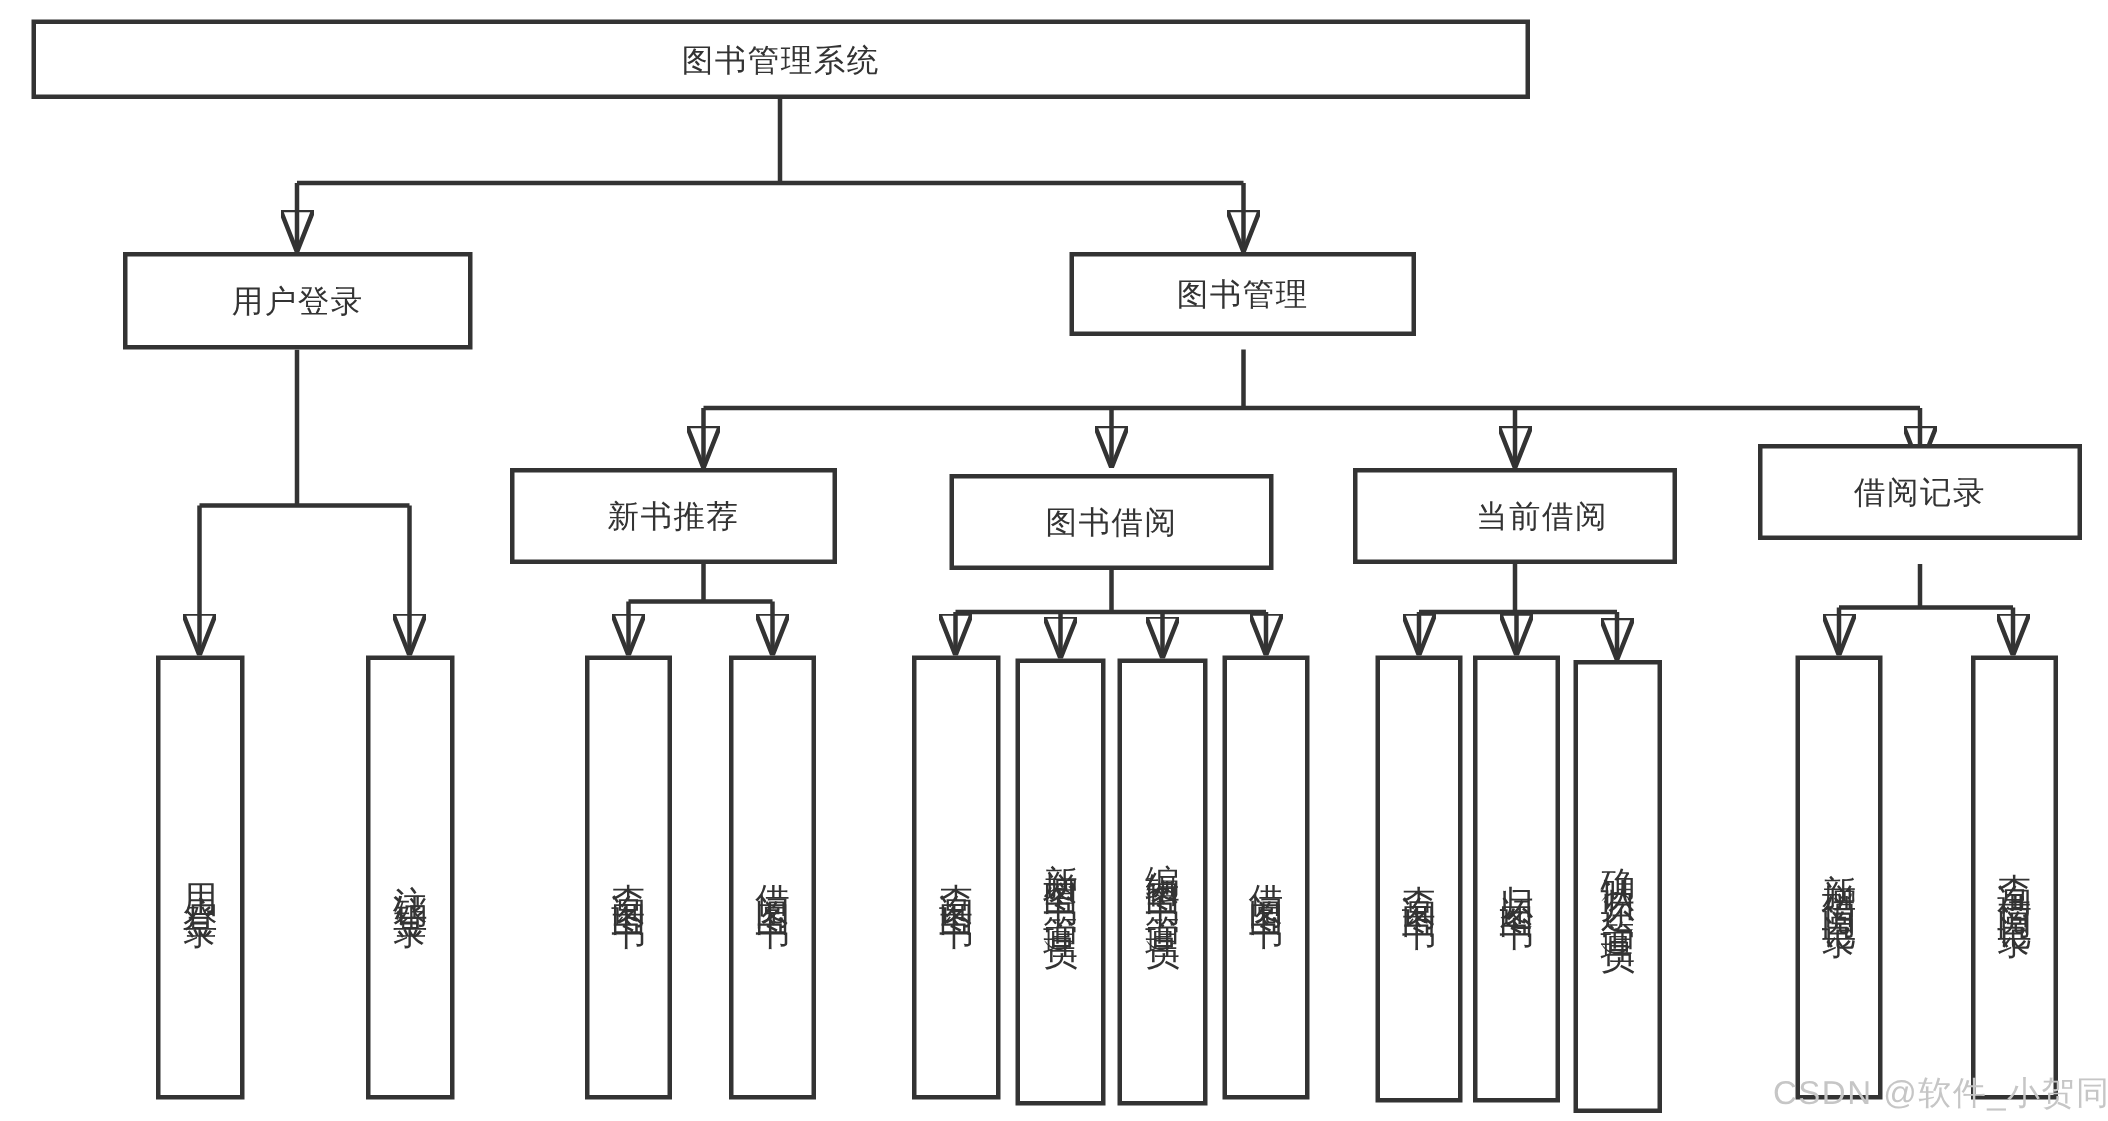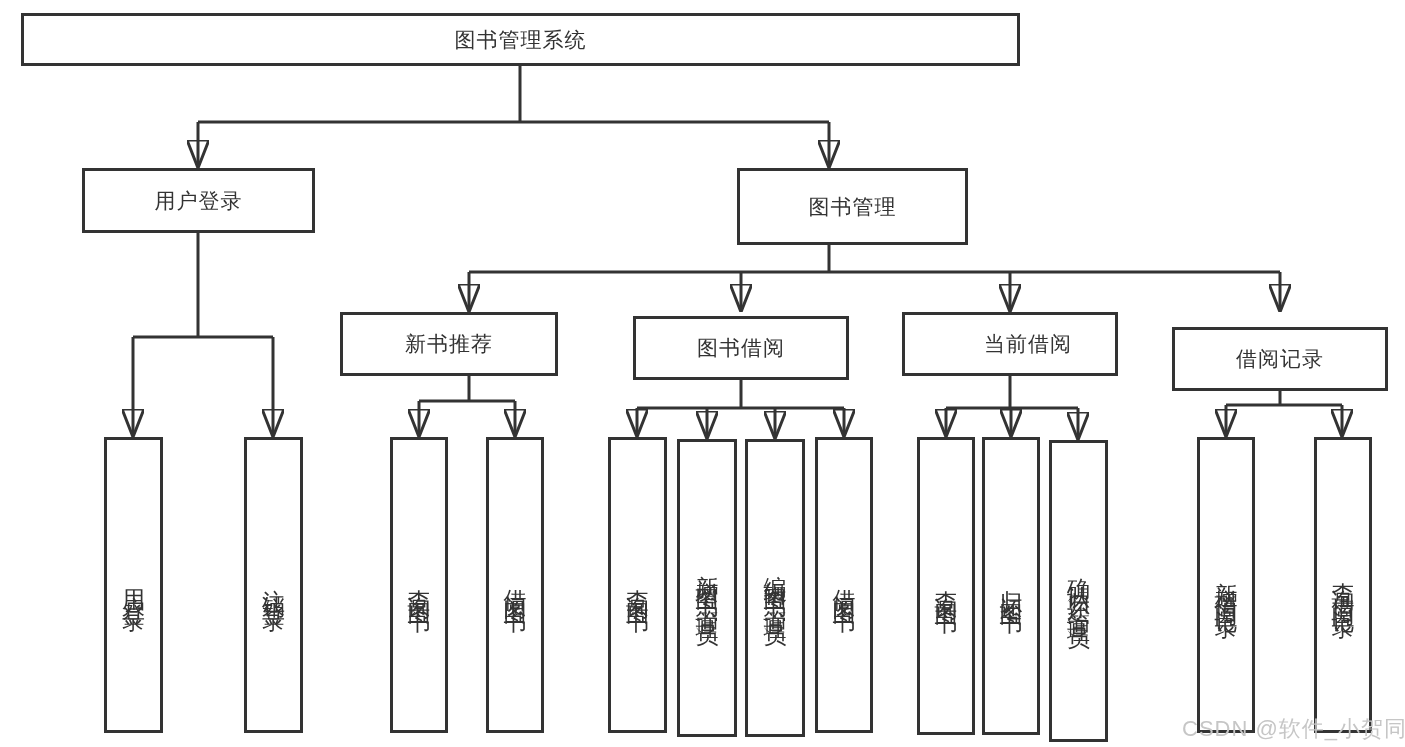--- a/index.html
+++ b/index.html
@@ -105,26 +105,26 @@
     <g>
       <path d="M1280,376 V405 M1226,405 H1342"></path>
       <line x1="1226" y1="405" x2="1226" y2="436" marker-end="url(#arw)"></line>
       <line x1="1342" y1="405" x2="1342" y2="436" marker-end="url(#arw)"></line>
     </g>
   </svg>
 
   <div class="node" style="left:21px;top:13px;width:999px;height:53px;">图书管理系统</div>
 
   <div class="node" style="left:82px;top:168px;width:233px;height:65px;">用户登录</div>
-  <div class="node" style="left:737px;top:168px;width:231px;height:77px;">图书管理</div>
+  <div class="node" style="left:713px;top:168px;width:231px;height:56px;">图书管理</div>
 
   <div class="node" style="left:340px;top:312px;width:218px;height:64px;">新书推荐</div>
   <div class="node" style="left:633px;top:316px;width:216px;height:64px;">图书借阅</div>
   <div class="node" style="left:902px;top:312px;width:216px;height:64px;padding-left:36px;">当前借阅</div>
-  <div class="node" style="left:1172px;top:327px;width:216px;height:64px;">借阅记录</div>
+  <div class="node" style="left:1172px;top:296px;width:216px;height:64px;">借阅记录</div>
 
   <div class="node leaf" style="left:104px;top:437px;width:59px;height:296px;">用户登录</div>
   <div class="node leaf" style="left:244px;top:437px;width:59px;height:296px;">注销登录</div>
 
   <div class="node leaf" style="left:390px;top:437px;width:58px;height:296px;">查询图书</div>
   <div class="node leaf" style="left:486px;top:437px;width:58px;height:296px;">借阅图书</div>
 
   <div class="node leaf" style="left:608px;top:437px;width:59px;height:296px;">查询图书</div>
   <div class="node leaf" style="left:677px;top:439px;width:60px;height:298px;">新增图书（管理员）</div>
   <div class="node leaf" style="left:745px;top:439px;width:60px;height:298px;">编辑图书（管理员）</div>

